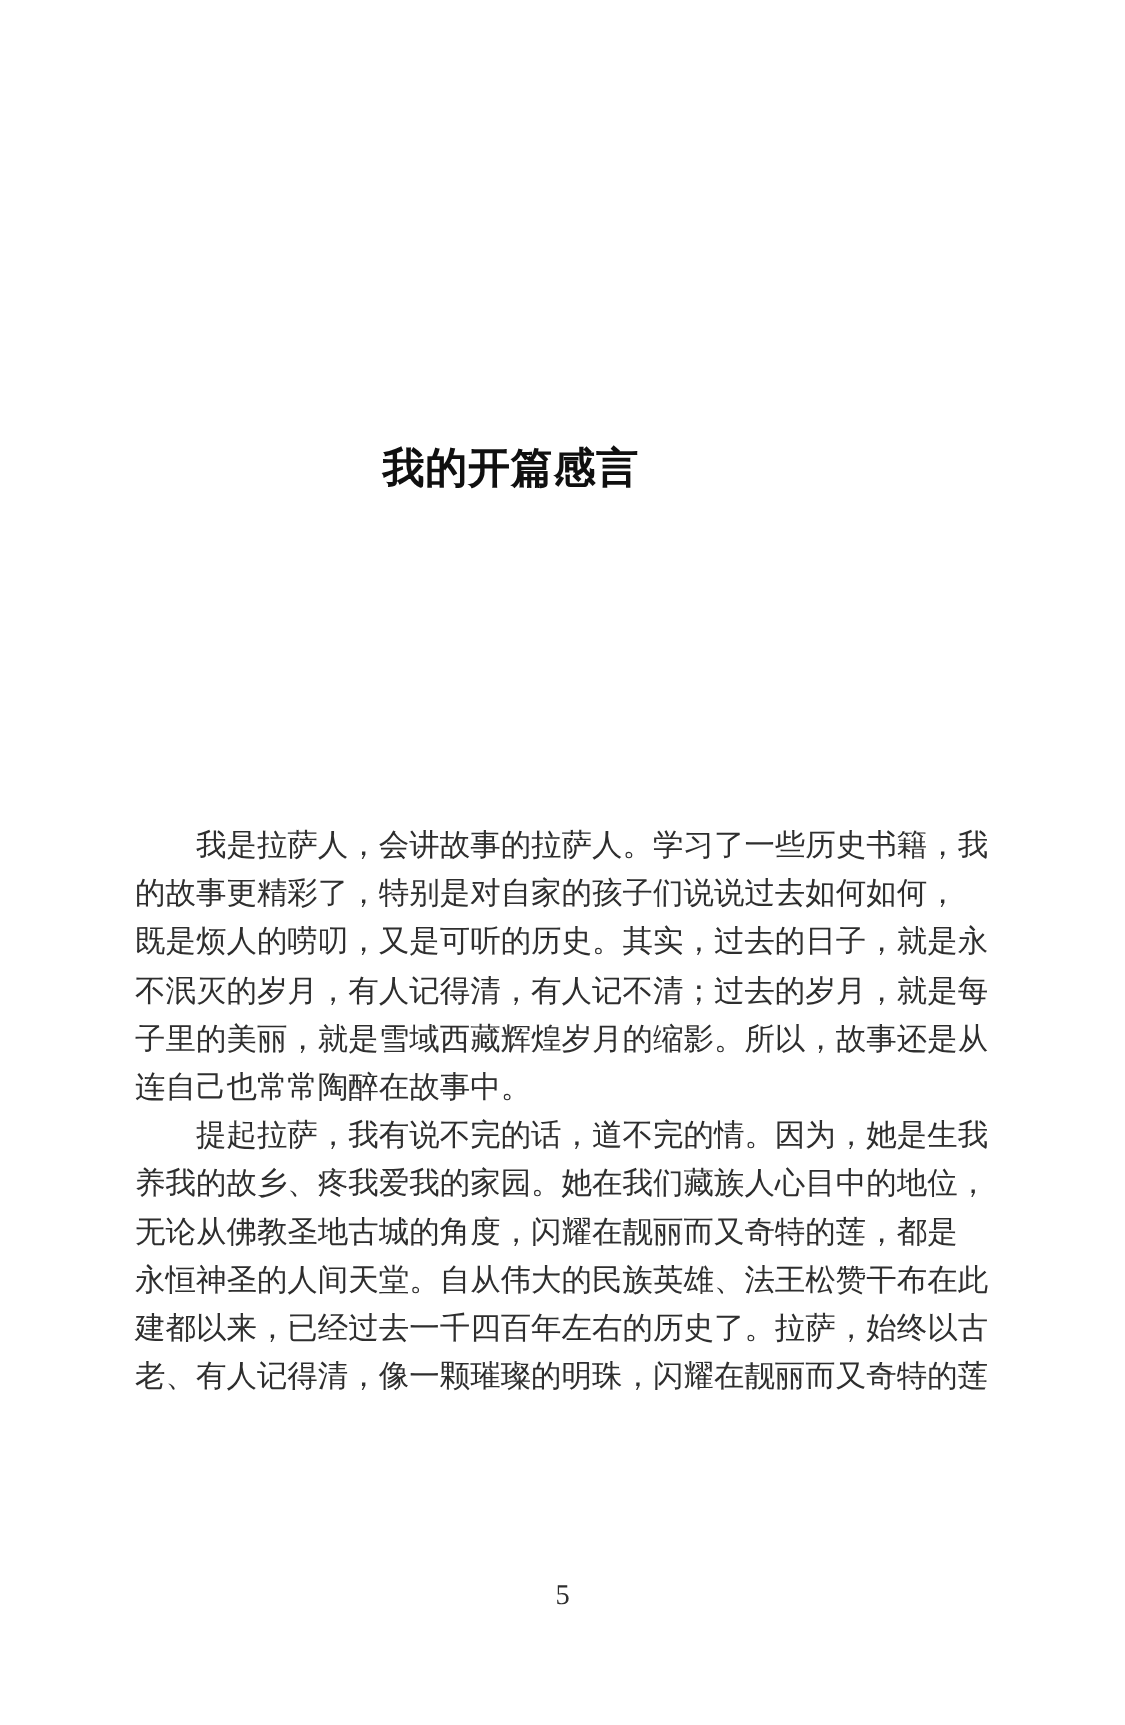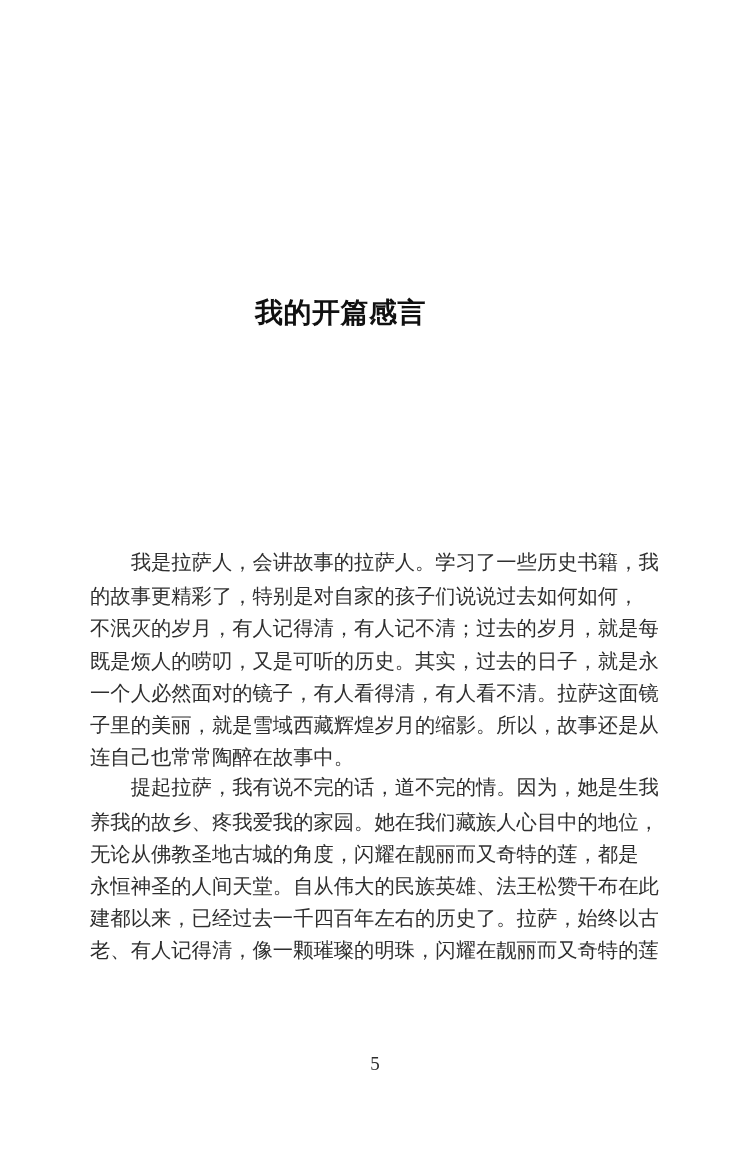--- a/index.html
+++ b/index.html
@@ -40,21 +40,20 @@
     font-size: 20.32px;
     line-height: 32.2px;
     color: var(--ink, #2e2e2e);
   }
   .line {
     white-space: nowrap;
     height: 32.2px;
   }
   .line.indent {
     text-indent: 2em;
-    font-family: Liberation Mono, monospace;
   }
   .folio {
     position: absolute;
     top: 1052px;
     left: 0;
     width: 750px;
     text-align: center;
     font-size: 19px;
     line-height: 24px;
     color: var(--ink, #2e2e2e);
@@ -62,23 +61,22 @@
 </style>
 </head>
 <body>
 
 <div class="page">
   <h1 class="title">我的开篇感言</h1>
 
   <div class="body-text" id="body-text">
       <div class="line indent">我是拉萨人，会讲故事的拉萨人。学习了一些历史书籍，我</div>
       <div class="line">的故事更精彩了，特别是对自家的孩子们说说过去如何如何，</div>
+      <div class="line">既是烦人的唠叨，又是可听的历史。其实，过去的日子，就是永</div>
       <div class="line">不泯灭的岁月，有人记得清，有人记不清；过去的岁月，就是每</div>
-      <div class="line">既是烦人的唠叨，又是可听的历史。其实，过去的日子，就是永</div>
-      <div class="line">一个人必然面对的镜子，有人看得清，有人看不清。拉萨这面镜</div>
       <div class="line">子里的美丽，就是雪域西藏辉煌岁月的缩影。所以，故事还是从</div>
       <div class="line">连自己也常常陶醉在故事中。</div>
       <div class="line indent">提起拉萨，我有说不完的话，道不完的情。因为，她是生我</div>
       <div class="line">养我的故乡、疼我爱我的家园。她在我们藏族人心目中的地位，</div>
       <div class="line">无论从佛教圣地古城的角度，闪耀在靓丽而又奇特的莲，都是</div>
       <div class="line">永恒神圣的人间天堂。自从伟大的民族英雄、法王松赞干布在此</div>
       <div class="line">建都以来，已经过去一千四百年左右的历史了。拉萨，始终以古</div>
       <div class="line">老、有人记得清，像一颗璀璨的明珠，闪耀在靓丽而又奇特的莲</div>
     </div>
 

